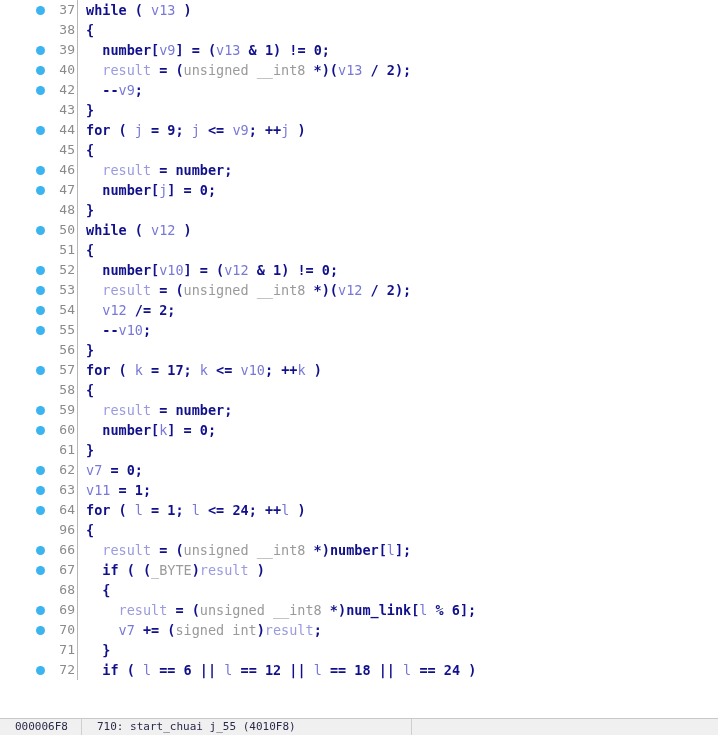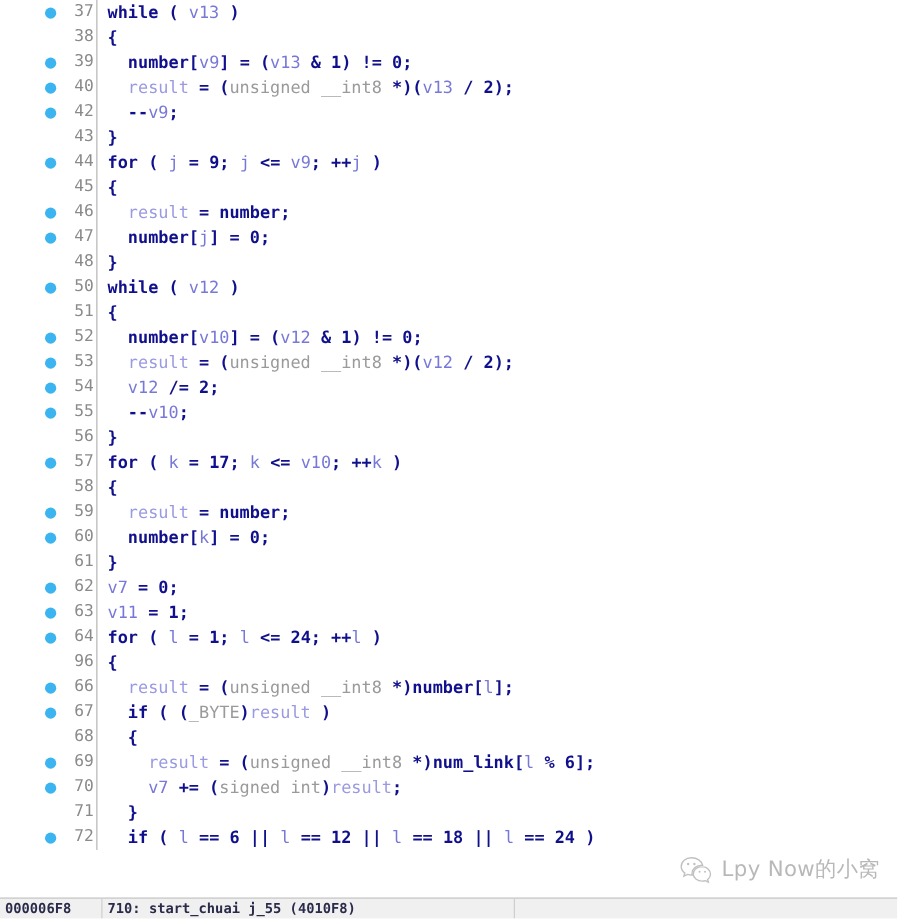--- a/index.html
+++ b/index.html
@@ -103,25 +103,24 @@
     font-family: "DejaVu Sans Mono", "Liberation Mono", monospace;
     font-size: 11px;
     color: #3a3a5a;
     white-space: nowrap;
     overflow: hidden;
   }
   .status-cell {
     display: inline-block;
     vertical-align: top;
     line-height: 16px;
-    padding: 0 4px;
+    padding: 0 15px;
     box-sizing: border-box;
     border-right: 1px solid #cfcfcf;
     overflow: hidden;
-    font-weight: bold;
   }
   .status-addr { width: 82px; color: #2a2a4a; }
   .status-info { width: 330px; color: #2a2a4a; }
   .status-pad  { width: 40px; border-right: 1px solid #cfcfcf; }
 
   
   .watermark {
     position: absolute;
     right: 14px;
     top: 684px;
@@ -184,27 +183,14 @@
       <div class="code-line"><span class="gutter"><span class="bp-dot"></span><span>69</span></span><span class="gutter-sep"></span><span class="code-text"><span class="t-punc">    </span><span class="t-res">result</span><span class="t-punc"> = (</span><span class="t-type">unsigned __int8</span><span class="t-punc"> *)</span><span class="t-ident">num_link</span><span class="t-punc">[</span><span class="t-var">l</span><span class="t-punc"> % </span><span class="t-num">6</span><span class="t-punc">];</span></span></div>
       <div class="code-line"><span class="gutter"><span class="bp-dot"></span><span>70</span></span><span class="gutter-sep"></span><span class="code-text"><span class="t-punc">    </span><span class="t-var">v7</span><span class="t-punc"> += (</span><span class="t-type">signed int</span><span class="t-punc">)</span><span class="t-res">result</span><span class="t-punc">;</span></span></div>
       <div class="code-line"><span class="gutter"><span>71</span></span><span class="gutter-sep"></span><span class="code-text"><span class="t-punc">  }</span></span></div>
       <div class="code-line"><span class="gutter"><span class="bp-dot"></span><span>72</span></span><span class="gutter-sep"></span><span class="code-text"><span class="t-punc">  </span><span class="t-kw">if</span><span class="t-punc"> ( </span><span class="t-var">l</span><span class="t-punc"> == </span><span class="t-num">6</span><span class="t-punc"> || </span><span class="t-var">l</span><span class="t-punc"> == </span><span class="t-num">12</span><span class="t-punc"> || </span><span class="t-var">l</span><span class="t-punc"> == </span><span class="t-num">18</span><span class="t-punc"> || </span><span class="t-var">l</span><span class="t-punc"> == </span><span class="t-num">24</span><span class="t-punc"> )</span></span></div>
     </div>
 
   <div class="status-bar">
     <span class="status-cell status-addr">000006F8</span><span class="status-cell status-info">710: start_chuai j_55 (4010F8)</span><span class="status-cell status-pad"></span>
   </div>
 
-  <div class="watermark">
-    <span class="wm-logo">
-      <svg width="26" height="22" viewBox="0 0 26 22" xmlns="http://www.w3.org/2000/svg">
-        <path d="M9.2 1.2C4.6 1.2 1 4.3 1 8.1c0 2.1 1.1 4 2.9 5.3L3.1 16l2.9-1.5c1 .3 2.1.5 3.2.5h.6c-.1-.4-.2-.9-.2-1.3 0-3.6 3.5-6.5 7.9-6.5h.6C17.3 3.8 13.7 1.2 9.2 1.2z" fill="none" stroke="#9a9a9a" stroke-width="1.1"></path>
-        <circle cx="6.5" cy="6.2" r="0.95" fill="#9a9a9a"></circle>
-        <circle cx="11.5" cy="6.2" r="0.95" fill="#9a9a9a"></circle>
-        <path d="M17.8 8.3c-4 0-7.2 2.6-7.2 5.8 0 3.2 3.2 5.8 7.2 5.8.9 0 1.7-.1 2.5-.4l2.4 1.2-.6-2c1.4-1.1 2.3-2.6 2.3-4.3 0-3.2-3-6.1-6.6-6.1z" fill="none" stroke="#9a9a9a" stroke-width="1.1"></path>
-        <circle cx="15.7" cy="12.4" r="0.8" fill="#9a9a9a"></circle>
-        <circle cx="20.0" cy="12.4" r="0.8" fill="#9a9a9a"></circle>
-      </svg>
-    </span>
-    <span class="wm-text">Lpy Now的小窝</span>
-  </div>
 
 </div>
 
 </body></html>

